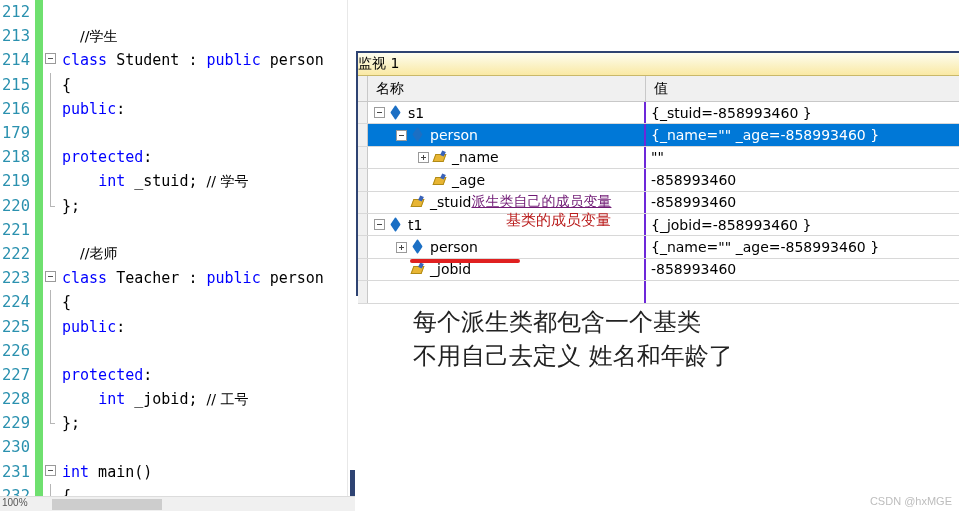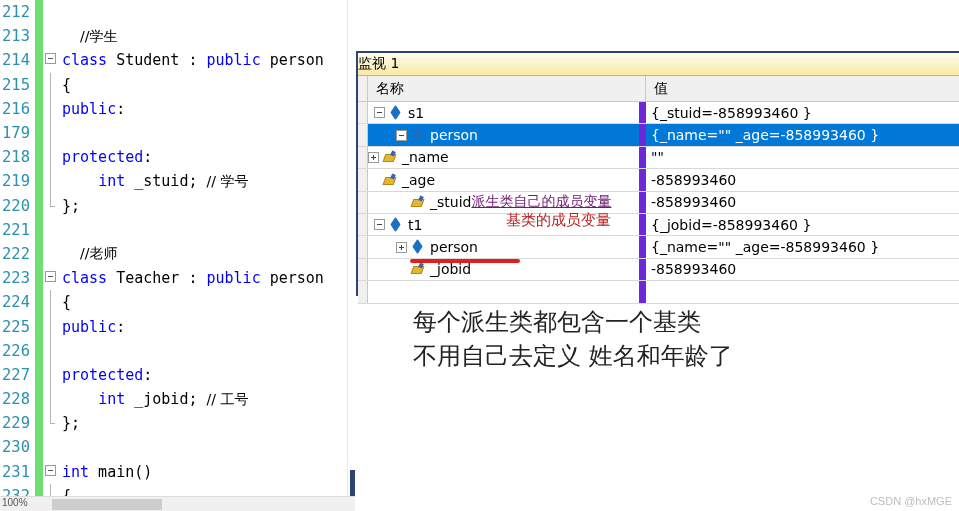--- a/index.html
+++ b/index.html
@@ -124,21 +124,21 @@
   .hcell.value { flex:1; border-right:none; }
 
   .grow {
     display:flex; height:22.4px;
     border-bottom:1px solid #D8D8D8;
     position:relative;
   }
   .grow .gutter-c { width:10px; background:#F0F0F0; border-right:1px solid #C8C8C8; }
   .grow .name-c {
     width:278px;
-    border-right:7px solid #6d28d9;
+    border-right:2px solid #6d28d9;
     display:flex; align-items:center;
     font-size:14px; color:#000;
     font-family:"DejaVu Sans","Liberation Sans",sans-serif;
     position:relative;
     overflow:visible;
   }
   .grow .value-c {
     flex:1;
     display:flex; align-items:center;
     padding-left:5px;
@@ -181,21 +181,21 @@
     border:1px solid #B08A16;
     transform:skewX(-20deg);
   }
   .ico.field:after {
     content:""; position:absolute; left:8px; top:1px;
     width:4px; height:5px; background:#3A63B8;
     transform:rotate(25deg);
   }
   .indent0 { padding-left:6px; }
   .indent1 { padding-left:28px; }
-  .indent2 { }
+  .indent2 { padding-left:50px; }
 
   .inline-note {
     font-family:"DejaVu Sans","Liberation Sans",sans-serif;
     font-size:14px; color:#701a75;
     white-space:nowrap;
     text-decoration:underline;
   }
   .note-float {
     position:absolute;
     font-family:"DejaVu Sans","Liberation Sans",sans-serif;

